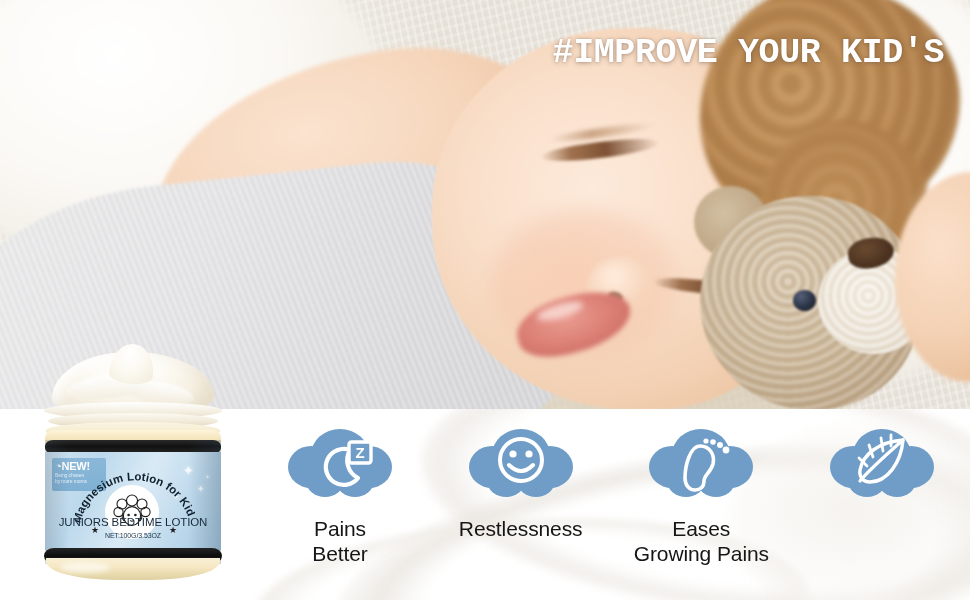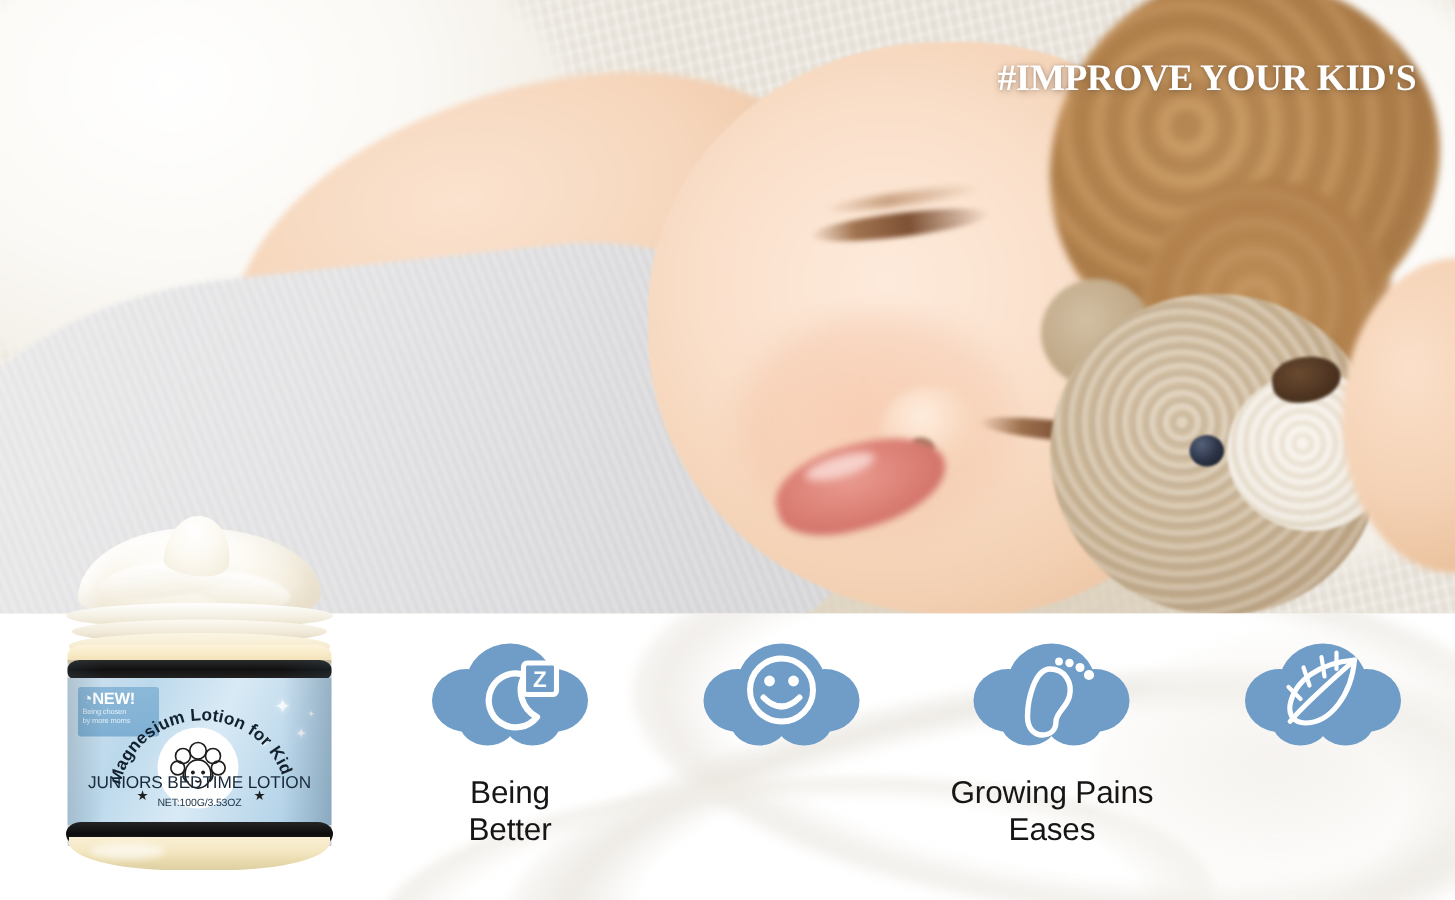--- a/index.html
+++ b/index.html
@@ -322,23 +322,23 @@
   }
 
   
   .headline {
     position: absolute;
     right: 26px;
     top: 30px;
     width: 580px;
     text-align: right;
     color: #ffffff;
-    font-family: Liberation Serif, serif;
+    font-family: Liberation Mono, monospace;
     font-weight: bold;
-    font-size: 25px;
+    font-size: 35px;
     line-height: 46px;
     letter-spacing: -0.4px;
     text-shadow: 0 1px 5px rgba(90,70,55,.42), 0 0 2px rgba(110,85,65,.30);
     white-space: nowrap;
   }
   .headline-line { display: block; }
 
   
   .benefits-panel {
     position: absolute;
@@ -739,21 +739,21 @@
               <ellipse cx="44" cy="58" rx="19" ry="16"></ellipse>
               <ellipse cx="74" cy="58" rx="19" ry="16"></ellipse>
               <rect x="26" y="38" width="66" height="24"></rect>
             </g>
             <path d="M69 27 a18 18 0 1 0 8 28 a20 20 0 0 1 -8 -28 z" fill="none" stroke="#ffffff" stroke-width="4.2" stroke-linejoin="round"></path>
             <rect x="68" y="19" width="22" height="21" rx="2.5" fill="#6f9dc8" stroke="#ffffff" stroke-width="3.4"></rect>
             <text x="79" y="35" font-family="Liberation Sans, sans-serif" font-size="15" font-weight="bold" fill="#ffffff" text-anchor="middle">Z</text>
           </svg>
         </div>
         <div class="benefit-label">
-          <div>Being</div>
+          <div>Pains</div>
           <div>Better</div>
         </div>
       </div>
 
       <div class="benefit">
         <div class="cloud">
           <svg width="118" height="84" viewBox="0 0 118 84">
             <g fill="#6f9dc8">
               <ellipse cx="59" cy="32" rx="29" ry="26"></ellipse>
               <ellipse cx="30" cy="44" rx="23" ry="21"></ellipse>
@@ -762,20 +762,21 @@
               <ellipse cx="74" cy="58" rx="19" ry="16"></ellipse>
               <rect x="26" y="38" width="66" height="24"></rect>
             </g>
             <circle cx="59" cy="37" r="21" fill="none" stroke="#ffffff" stroke-width="4"></circle>
             <circle cx="51" cy="31" r="3.6" fill="#ffffff"></circle>
             <circle cx="67" cy="31" r="3.6" fill="#ffffff"></circle>
             <path d="M47 42 q12 12 24 0" fill="none" stroke="#ffffff" stroke-width="4" stroke-linecap="round"></path>
           </svg>
         </div>
         <div class="benefit-label">
+          <div>Restlessness</div>
         </div>
       </div>
 
       <div class="benefit">
         <div class="cloud">
           <svg width="118" height="84" viewBox="0 0 118 84">
             <g fill="#6f9dc8">
               <ellipse cx="59" cy="32" rx="29" ry="26"></ellipse>
               <ellipse cx="30" cy="44" rx="23" ry="21"></ellipse>
               <ellipse cx="88" cy="44" rx="23" ry="21"></ellipse>
@@ -784,22 +785,22 @@
               <rect x="26" y="38" width="66" height="24"></rect>
             </g>
             <path d="M58 23 c10 0 15 9 13 18 c-2 8 -9 11 -9 17 c0 6 -4 9 -9 9 c-6 0 -10 -5 -10 -12 c0 -12 5 -32 15 -32 z" fill="none" stroke="#ffffff" stroke-width="3.6" stroke-linejoin="round"></path>
             <circle cx="64" cy="18" r="2.6" fill="#ffffff"></circle>
             <circle cx="71" cy="19" r="2.8" fill="#ffffff"></circle>
             <circle cx="78" cy="22" r="3" fill="#ffffff"></circle>
             <circle cx="84" cy="27" r="3.4" fill="#ffffff"></circle>
           </svg>
         </div>
         <div class="benefit-label">
+          <div>Eases</div>
           <div>Growing Pains</div>
-          <div>Eases</div>
         </div>
       </div>
 
       <div class="benefit">
         <div class="cloud">
           <svg width="118" height="84" viewBox="0 0 118 84">
             <g fill="#6f9dc8">
               <ellipse cx="59" cy="32" rx="29" ry="26"></ellipse>
               <ellipse cx="30" cy="44" rx="23" ry="21"></ellipse>
               <ellipse cx="88" cy="44" rx="23" ry="21"></ellipse>

